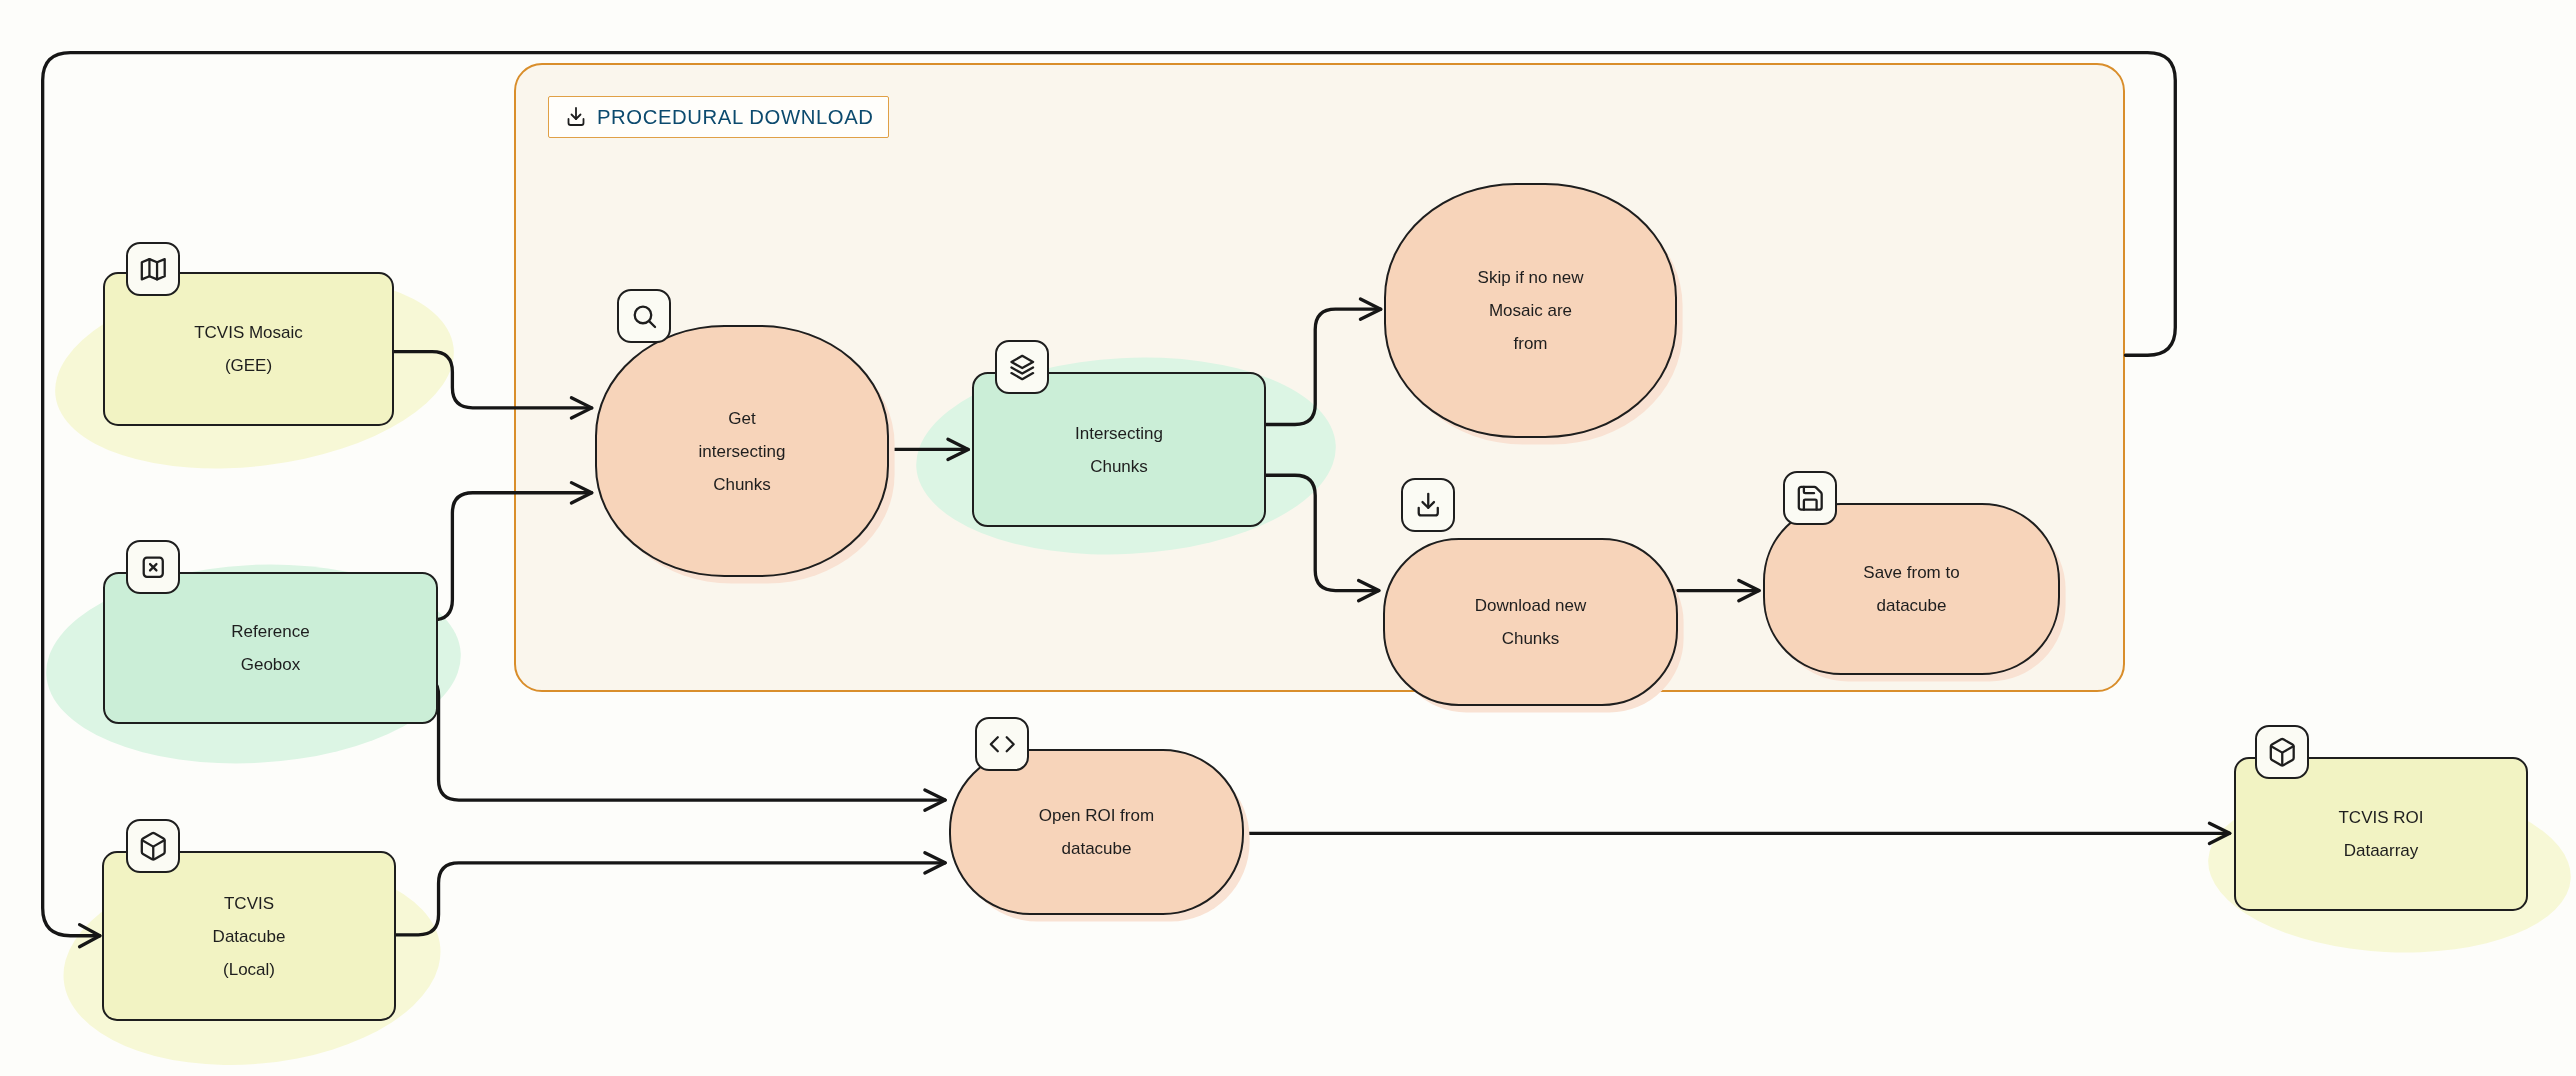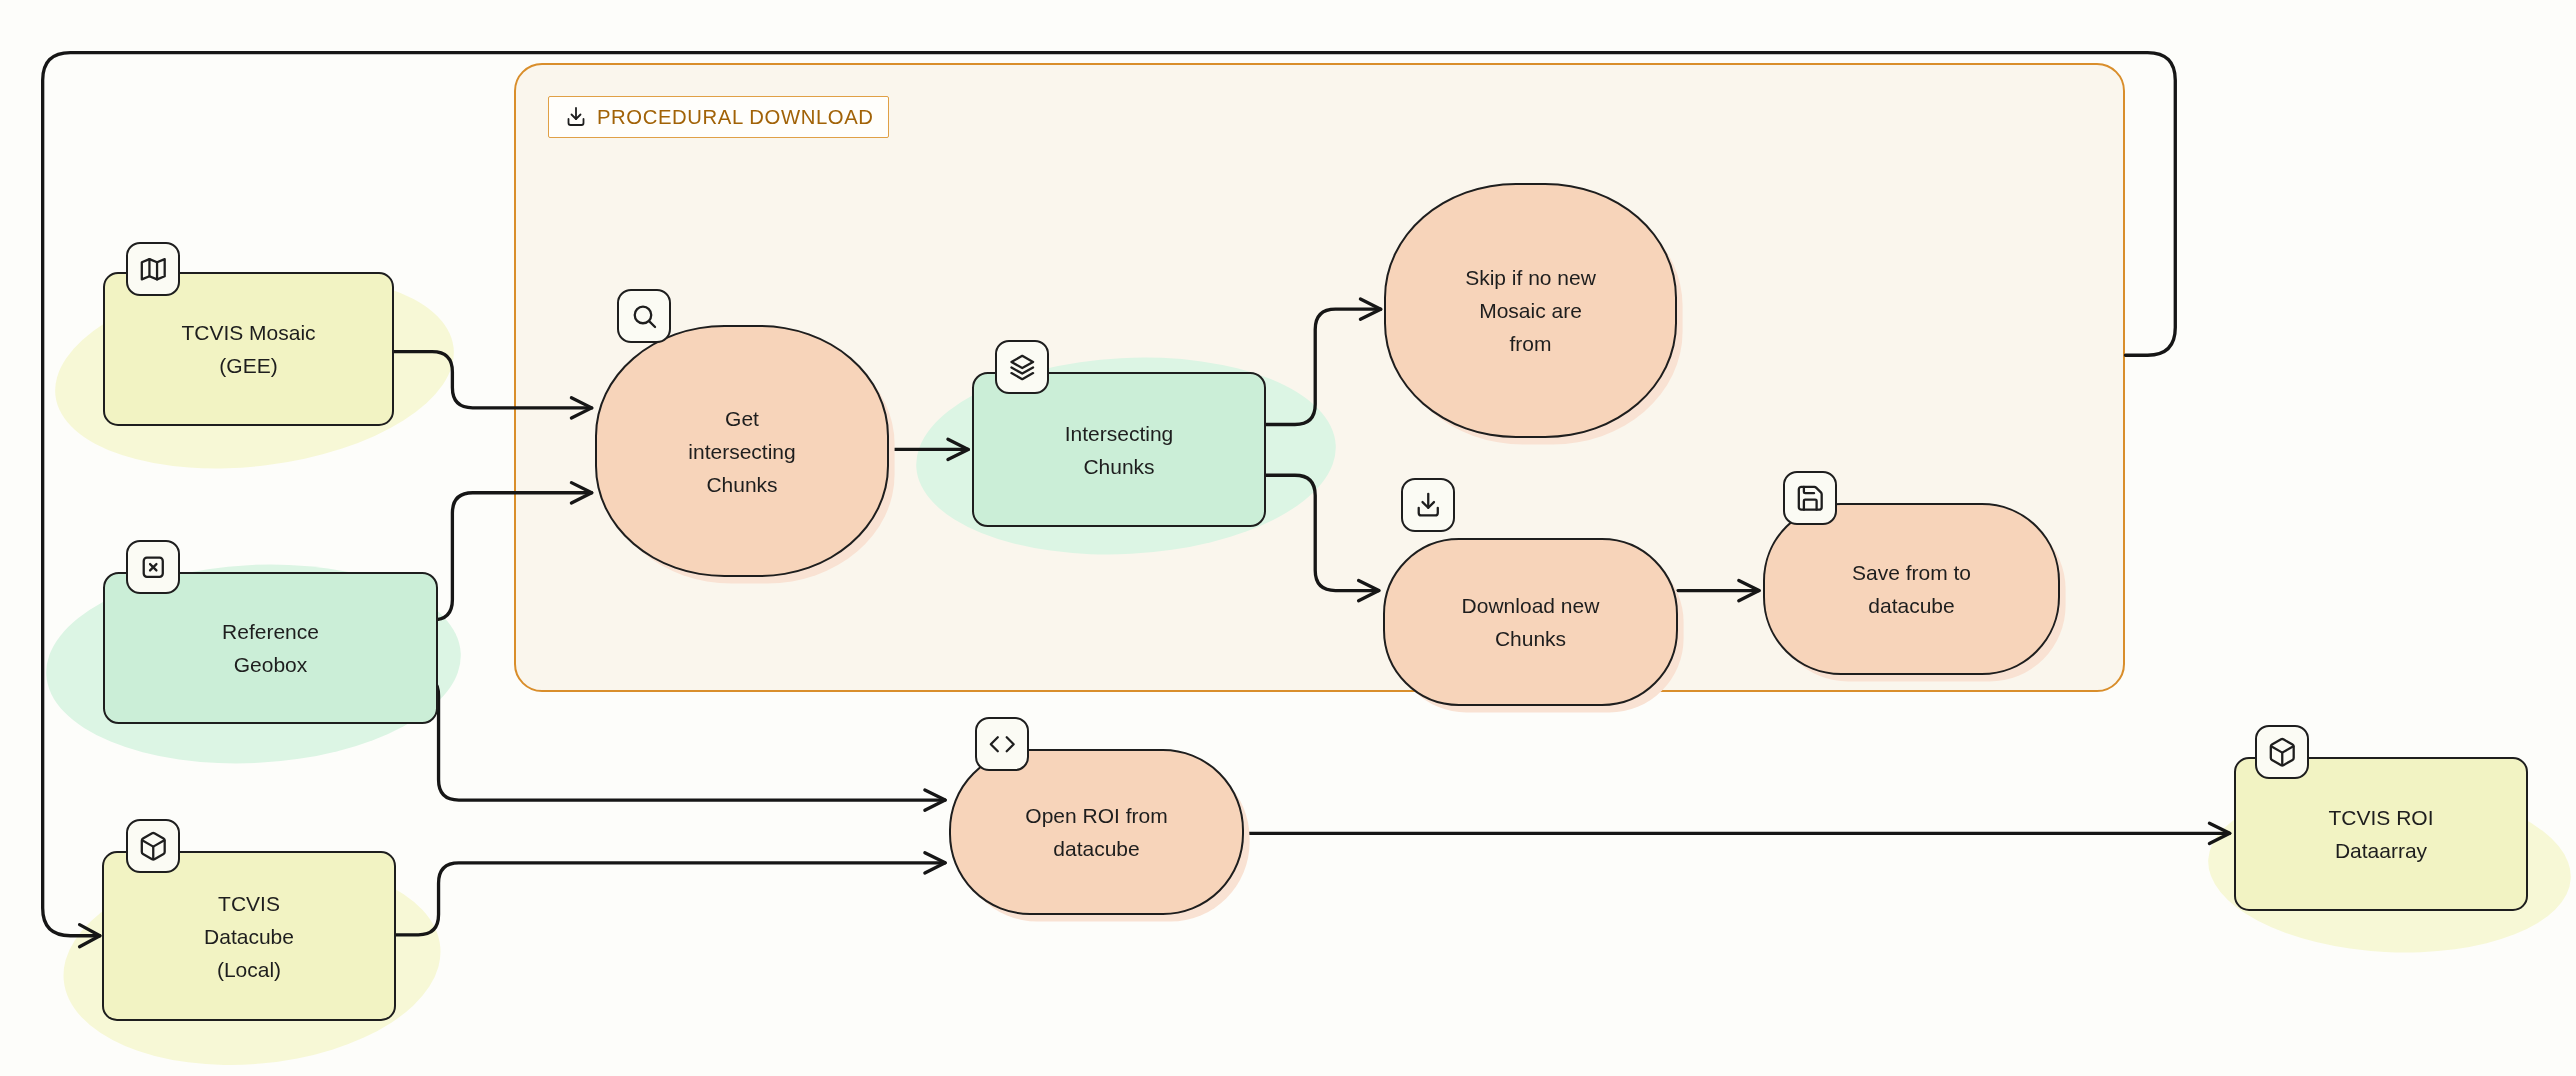--- a/index.html
+++ b/index.html
@@ -17,28 +17,28 @@
   .group-box{
     position:absolute;left:514px;top:63px;width:1611px;height:629px;
     background:#faf6ed;border:2.8px solid #d98e2b;border-radius:28px;
     box-sizing:border-box;z-index:1;
   }
   .group-label{
     position:absolute;left:548px;top:96px;height:42px;
     display:flex;align-items:center;gap:9.2px;padding:0 14.8px;
     background:#fffefb;border:1.8px solid #e0a046;border-radius:2px;
     box-sizing:border-box;z-index:6;
-    font-size:20.3px;letter-spacing:0.6px;color:#a16207;
+    font-size:20.3px;letter-spacing:0.6px;color:#0c4a6e;
   }
   .group-label svg{width:24px;height:24px;}
   
   .node{
     position:absolute;display:flex;align-items:center;justify-content:center;
     border:2.8px solid #1e1e1e;box-sizing:border-box;z-index:4;
-    text-align:center;font-size:21px;line-height:33px;
+    text-align:center;font-size:17px;line-height:33px;
   }
   .node.yellow{background:#f2f3c3;border-radius:15px;}
   .node.green{background:#cbeed7;border-radius:15.7px;}
   .node.peach{background:#f7d4ba;box-shadow:7.4px 8.3px 0 -1.8px #f9e2d3;}
   
   .badge{
     position:absolute;width:54px;height:54px;border:2.8px solid #1e1e1e;
     border-radius:14px;background:#fbfbf4;box-sizing:border-box;
     display:flex;align-items:center;justify-content:center;z-index:5;
   }

